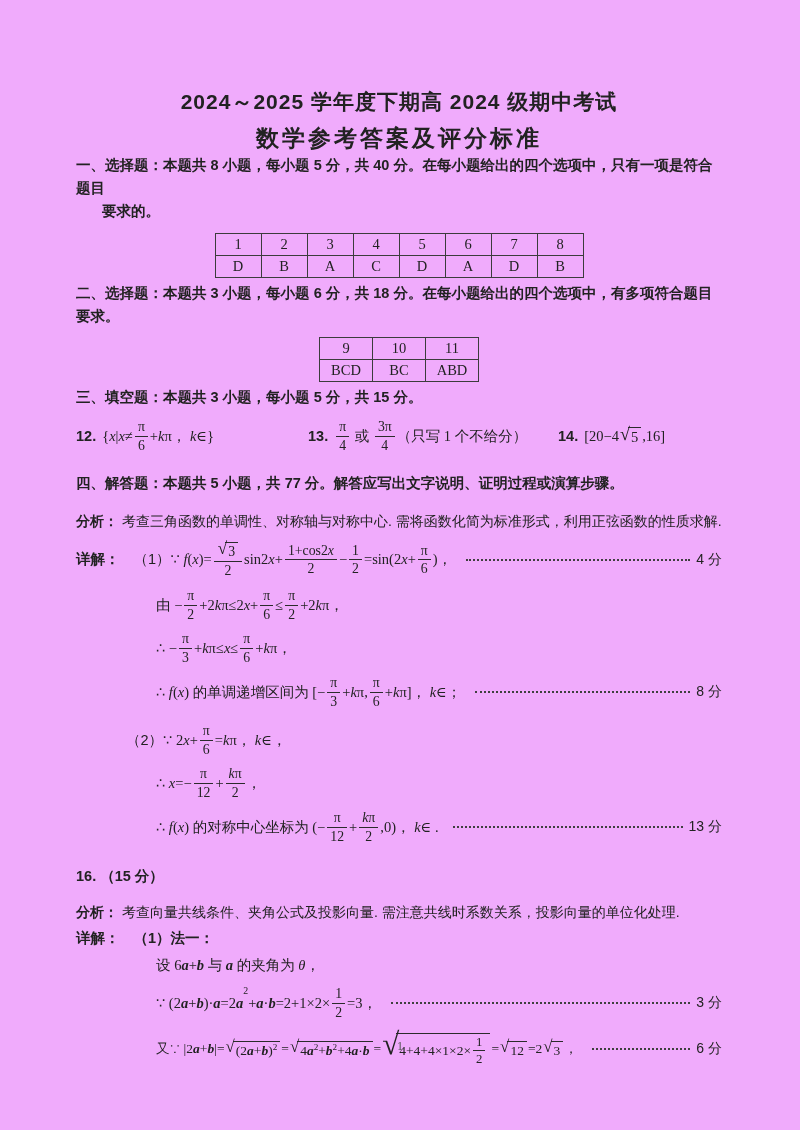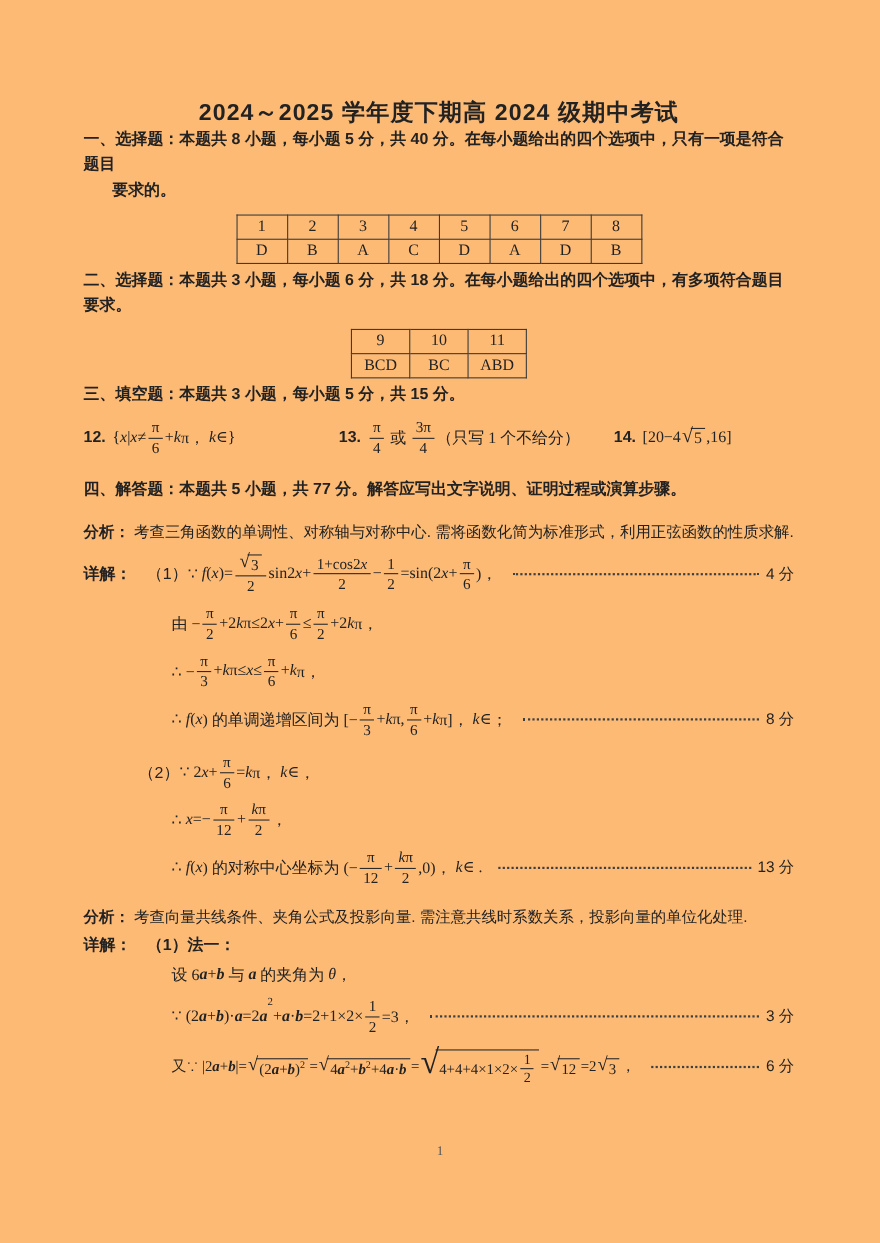--- a/index.html
+++ b/index.html
@@ -1,20 +1,20 @@
 <!DOCTYPE html>
 <html><head>
 <meta charset="utf-8">
 <style>
   html,body{margin:0;padding:0;background:#e8e8e8;}
   .page{
     position:relative;
     width:800px;height:1130px;
     margin:0 auto;
-    background:#fdba74;
+    background:#f0abfc;
     color:#222;
     font-family:"Liberation Serif","DejaVu Serif",serif;
     font-size:14.5px;
     box-sizing:border-box;
     padding:88px 78px 0 76px;
     overflow:hidden;
   }
   .cn{font-family:"Liberation Sans","DejaVu Sans",sans-serif;}
   .title1{text-align:center;font-weight:bold;font-size:21px;letter-spacing:1px;}
   .title2{text-align:center;font-weight:bold;font-size:23px;letter-spacing:3px;margin-top:7px;}
@@ -55,20 +55,21 @@
   .dots{flex:1;min-width:28px;height:0;border-top:2.2px dotted #3f3f3f;margin:0 6px 0 14px;align-self:center;}
   .score{white-space:nowrap;font-size:14px;}
   .pagenum{position:absolute;left:0;right:0;bottom:76px;text-align:center;font-size:12px;color:#555;}
 </style>
 </head>
 <body>
 
 <div class="page">
 
   <div class="title1 cn">2024～2025 学年度下期高 2024 级期中考试</div>
+  <div class="title2 cn">数学参考答案及评分标准</div>
 
   <div class="sec-head cn">
     <span>一、选择题：本题共 8 小题，每小题 5 分，共 40 分。在每小题给出的四个选项中，只有一项是符合题目</span>
     <span class="wrap2">要求的。</span>
   </div>
   <table class="ans">
     <tbody>
         <tr>
       <td>1</td>
       <td>2</td>
@@ -276,20 +277,21 @@
         <span>,0)， </span>
         <span class="it">k</span>
         <span>∈</span>
         <span></span>
         <span> .</span>
       </span>
     <span class="dots"></span>
     <span class="score cn">13 分</span>
   </div>
 
+  <div class="prob-head cn" style="margin-top:22px">16. （15 分）</div>
   <div class="analysis cn">
     <span class="lbl">分析：</span>
     <span>考查向量共线条件、夹角公式及投影向量. 需注意共线时系数关系，投影向量的单位化处理.</span>
   </div>
   <div class="mrow" style="margin-top:5px">
     <span class="lbl cn">详解：</span>
     <span class="plbl cn" style="margin-left:14px;font-weight:700">（1）法一：</span>
   </div>
   <div class="mrow sub" style="margin-top:5px">
     <span class="math">

